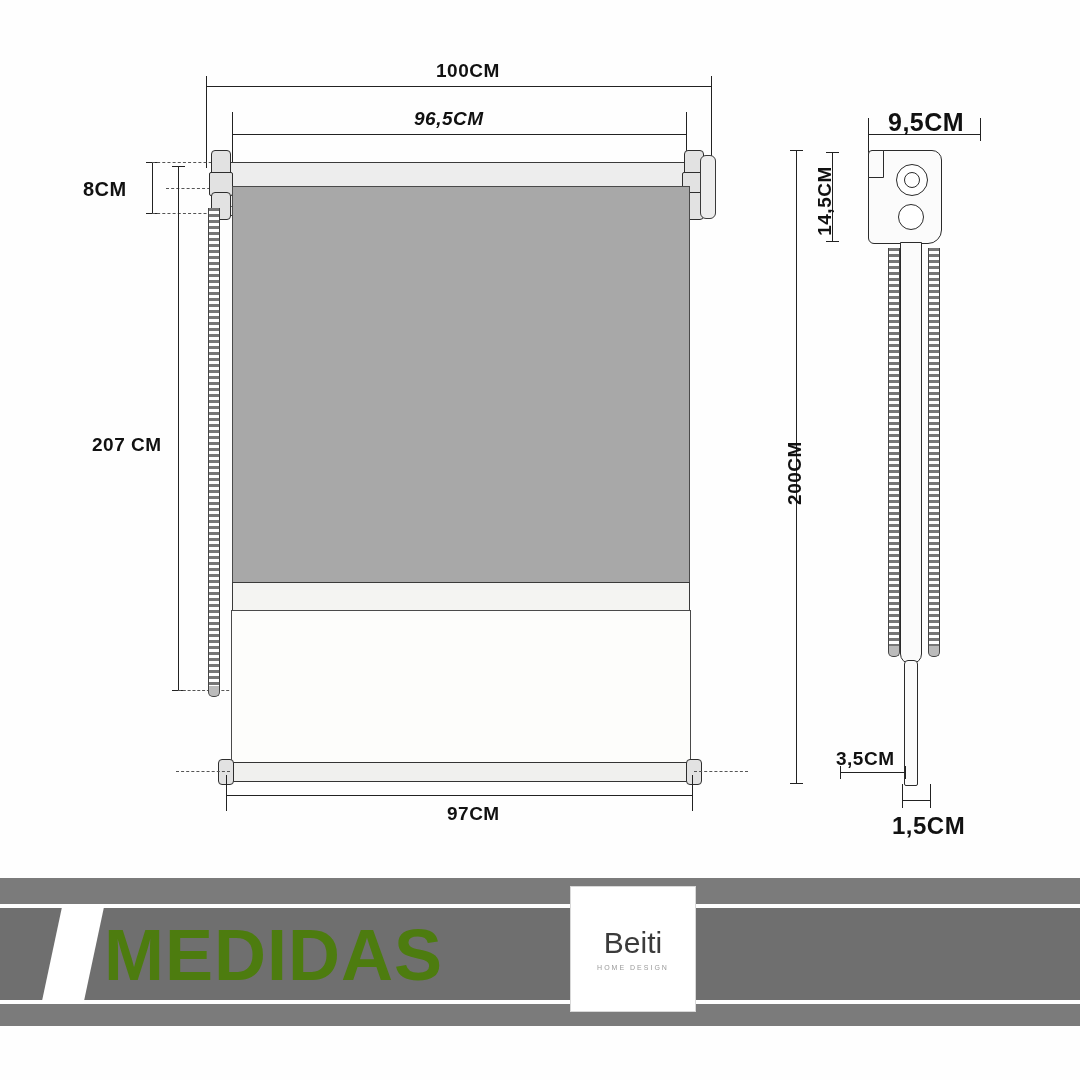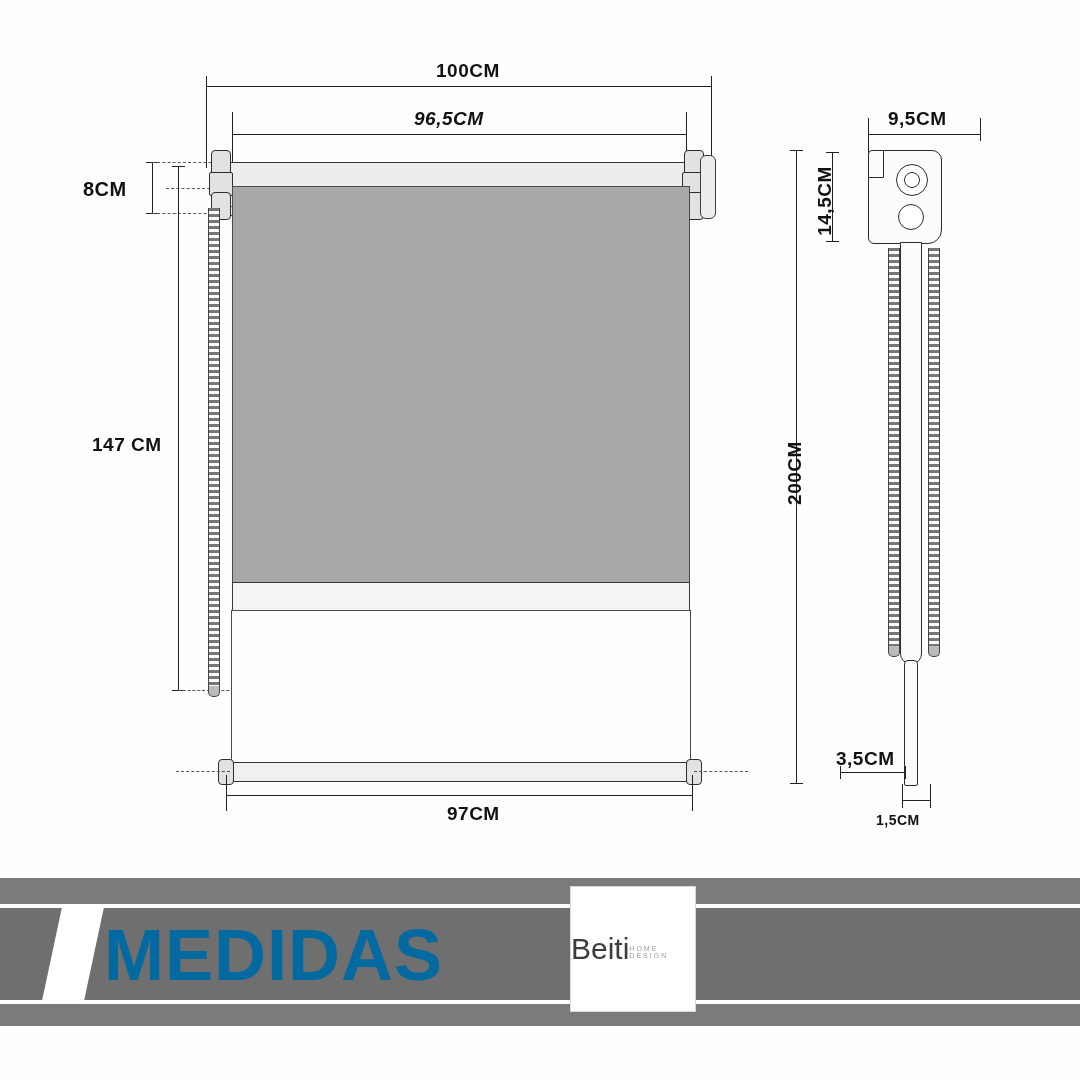--- a/index.html
+++ b/index.html
@@ -140,34 +140,34 @@
     width: 42px; height: 100px;
     background: #ffffff;
     transform: skewX(-12deg);
   }
   #medidas-title {
     position: absolute;
     left: 104px;
     top: 36px;
     font-size: 72px;
     font-weight: bold;
-    color: #0369a1;
+    color: #4d7c0f;
     letter-spacing: 1px;
     font-family: "Liberation Sans", sans-serif;
   }
   #logo-box {
     position: absolute;
     left: 570px;
     top: 8px;
     width: 124px;
     height: 124px;
     background: #ffffff;
     border: 1px solid #d8d8d8;
     display: flex;
-    flex-direction: row;
+    flex-direction: column;
     align-items: center;
     justify-content: center;
   }
   #logo-name {
     font-size: 30px;
     color: #3b3b3b;
     font-family: "Liberation Sans", sans-serif;
     line-height: 1;
   }
   #logo-sub {
@@ -204,21 +204,21 @@
     <div class="line hline" style="left:146px; top:213px; width:13px;"></div>
     <div class="dash-h" style="left:152px; top:162px; width:70px;"></div>
     <div class="dash-h" style="left:152px; top:213px; width:70px;"></div>
     <div class="dash-h" style="left:166px; top:188px; width:70px;"></div>
     <div class="lbl" style="left:83px; top:178px; font-size:20px;">8CM</div>
 
     <div class="line vline" style="left:178px; top:166px; height:525px;"></div>
     <div class="line hline" style="left:172px; top:166px; width:13px;"></div>
     <div class="line hline" style="left:172px; top:690px; width:13px;"></div>
     <div class="dash-h" style="left:178px; top:690px; width:56px;"></div>
-    <div class="lbl" style="left:92px; top:434px; font-size:19px;">147 CM</div>
+    <div class="lbl" style="left:92px; top:434px; font-size:19px;">207 CM</div>
 
     <div class="tube" style="left:222px; top:162px; width:474px; height:52px;"></div>
     <div class="line hline" style="left:223px; top:206px; width:472px; background:#6a6a6a;"></div>
 
     <div class="bracket" style="left:211px; top:150px; width:18px; height:26px; border-radius:4px;"></div>
     <div class="bracket" style="left:209px; top:172px; width:22px; height:22px;"></div>
     <div class="bracket" style="left:211px; top:192px; width:18px; height:26px; border-radius:4px;"></div>
 
     <div class="bracket" style="left:684px; top:150px; width:18px; height:26px; border-radius:4px;"></div>
     <div class="bracket" style="left:682px; top:172px; width:22px; height:22px;"></div>
@@ -249,21 +249,21 @@
     <div class="lbl" style="left:447px; top:803px; font-size:19px;">97CM</div>
   </div>
 
   <div id="side-view">
 
     <div class="line vline" style="left:88px; top:118px; height:42px;"></div>
     <div class="line vline" style="left:200px; top:118px; height:22px;"></div>
     <div class="line hline" style="left:88px; top:134px; width:112px;"></div>
     <div class="tick" style="left:88px; top:128px; width:1px; height:13px;"></div>
     <div class="tick" style="left:200px; top:128px; width:1px; height:13px;"></div>
-    <div class="lbl" style="left:108px; top:108px; font-size:19px;">9,5CM</div>
+    <div class="lbl" style="left:108px; top:108px; font-size:25px;">9,5CM</div>
 
     <div class="line vline" style="left:52px; top:152px; height:90px;"></div>
     <div class="line hline" style="left:46px; top:152px; width:13px;"></div>
     <div class="line hline" style="left:46px; top:241px; width:13px;"></div>
     <div class="lbl vert" style="left:10px; top:190px; font-size:19px; transform:rotate(-90deg);">14,5CM</div>
 
     <div class="line vline" style="left:16px; top:150px; height:634px;"></div>
     <div class="line hline" style="left:10px; top:150px; width:13px;"></div>
     <div class="line hline" style="left:10px; top:783px; width:13px;"></div>
     <div class="lbl vert" style="left:-17px; top:462px; font-size:19px; transform:rotate(-90deg);">200CM</div>
@@ -285,21 +285,21 @@
     <div class="line hline" style="left:60px; top:772px; width:66px;"></div>
     <div class="tick" style="left:60px; top:766px; width:1px; height:13px;"></div>
     <div class="tick" style="left:125px; top:766px; width:1px; height:13px;"></div>
     <div class="lbl" style="left:56px; top:748px; font-size:19px;">3,5CM</div>
 
     <div class="line vline" style="left:122px; top:784px; height:24px;"></div>
     <div class="line vline" style="left:150px; top:784px; height:24px;"></div>
     <div class="line hline" style="left:122px; top:800px; width:28px;"></div>
     <div class="tick" style="left:122px; top:794px; width:1px; height:13px;"></div>
     <div class="tick" style="left:150px; top:794px; width:1px; height:13px;"></div>
-    <div class="lbl" style="left:96px; top:812px; font-size:14px;text-align:center;">1,5CM</div>
+    <div class="lbl" style="left:112px; top:812px; font-size:24px;text-align:center;">1,5CM</div>
   </div>
 
   <div id="footer">
     <div class="band band-top"></div>
     <div class="band band-main"></div>
     <div class="band band-bot"></div>
     <div class="band-white-slash"></div>
     <div id="medidas-title">MEDIDAS</div>
     <div id="logo-box">
       <div id="logo-name">Beiti</div>

